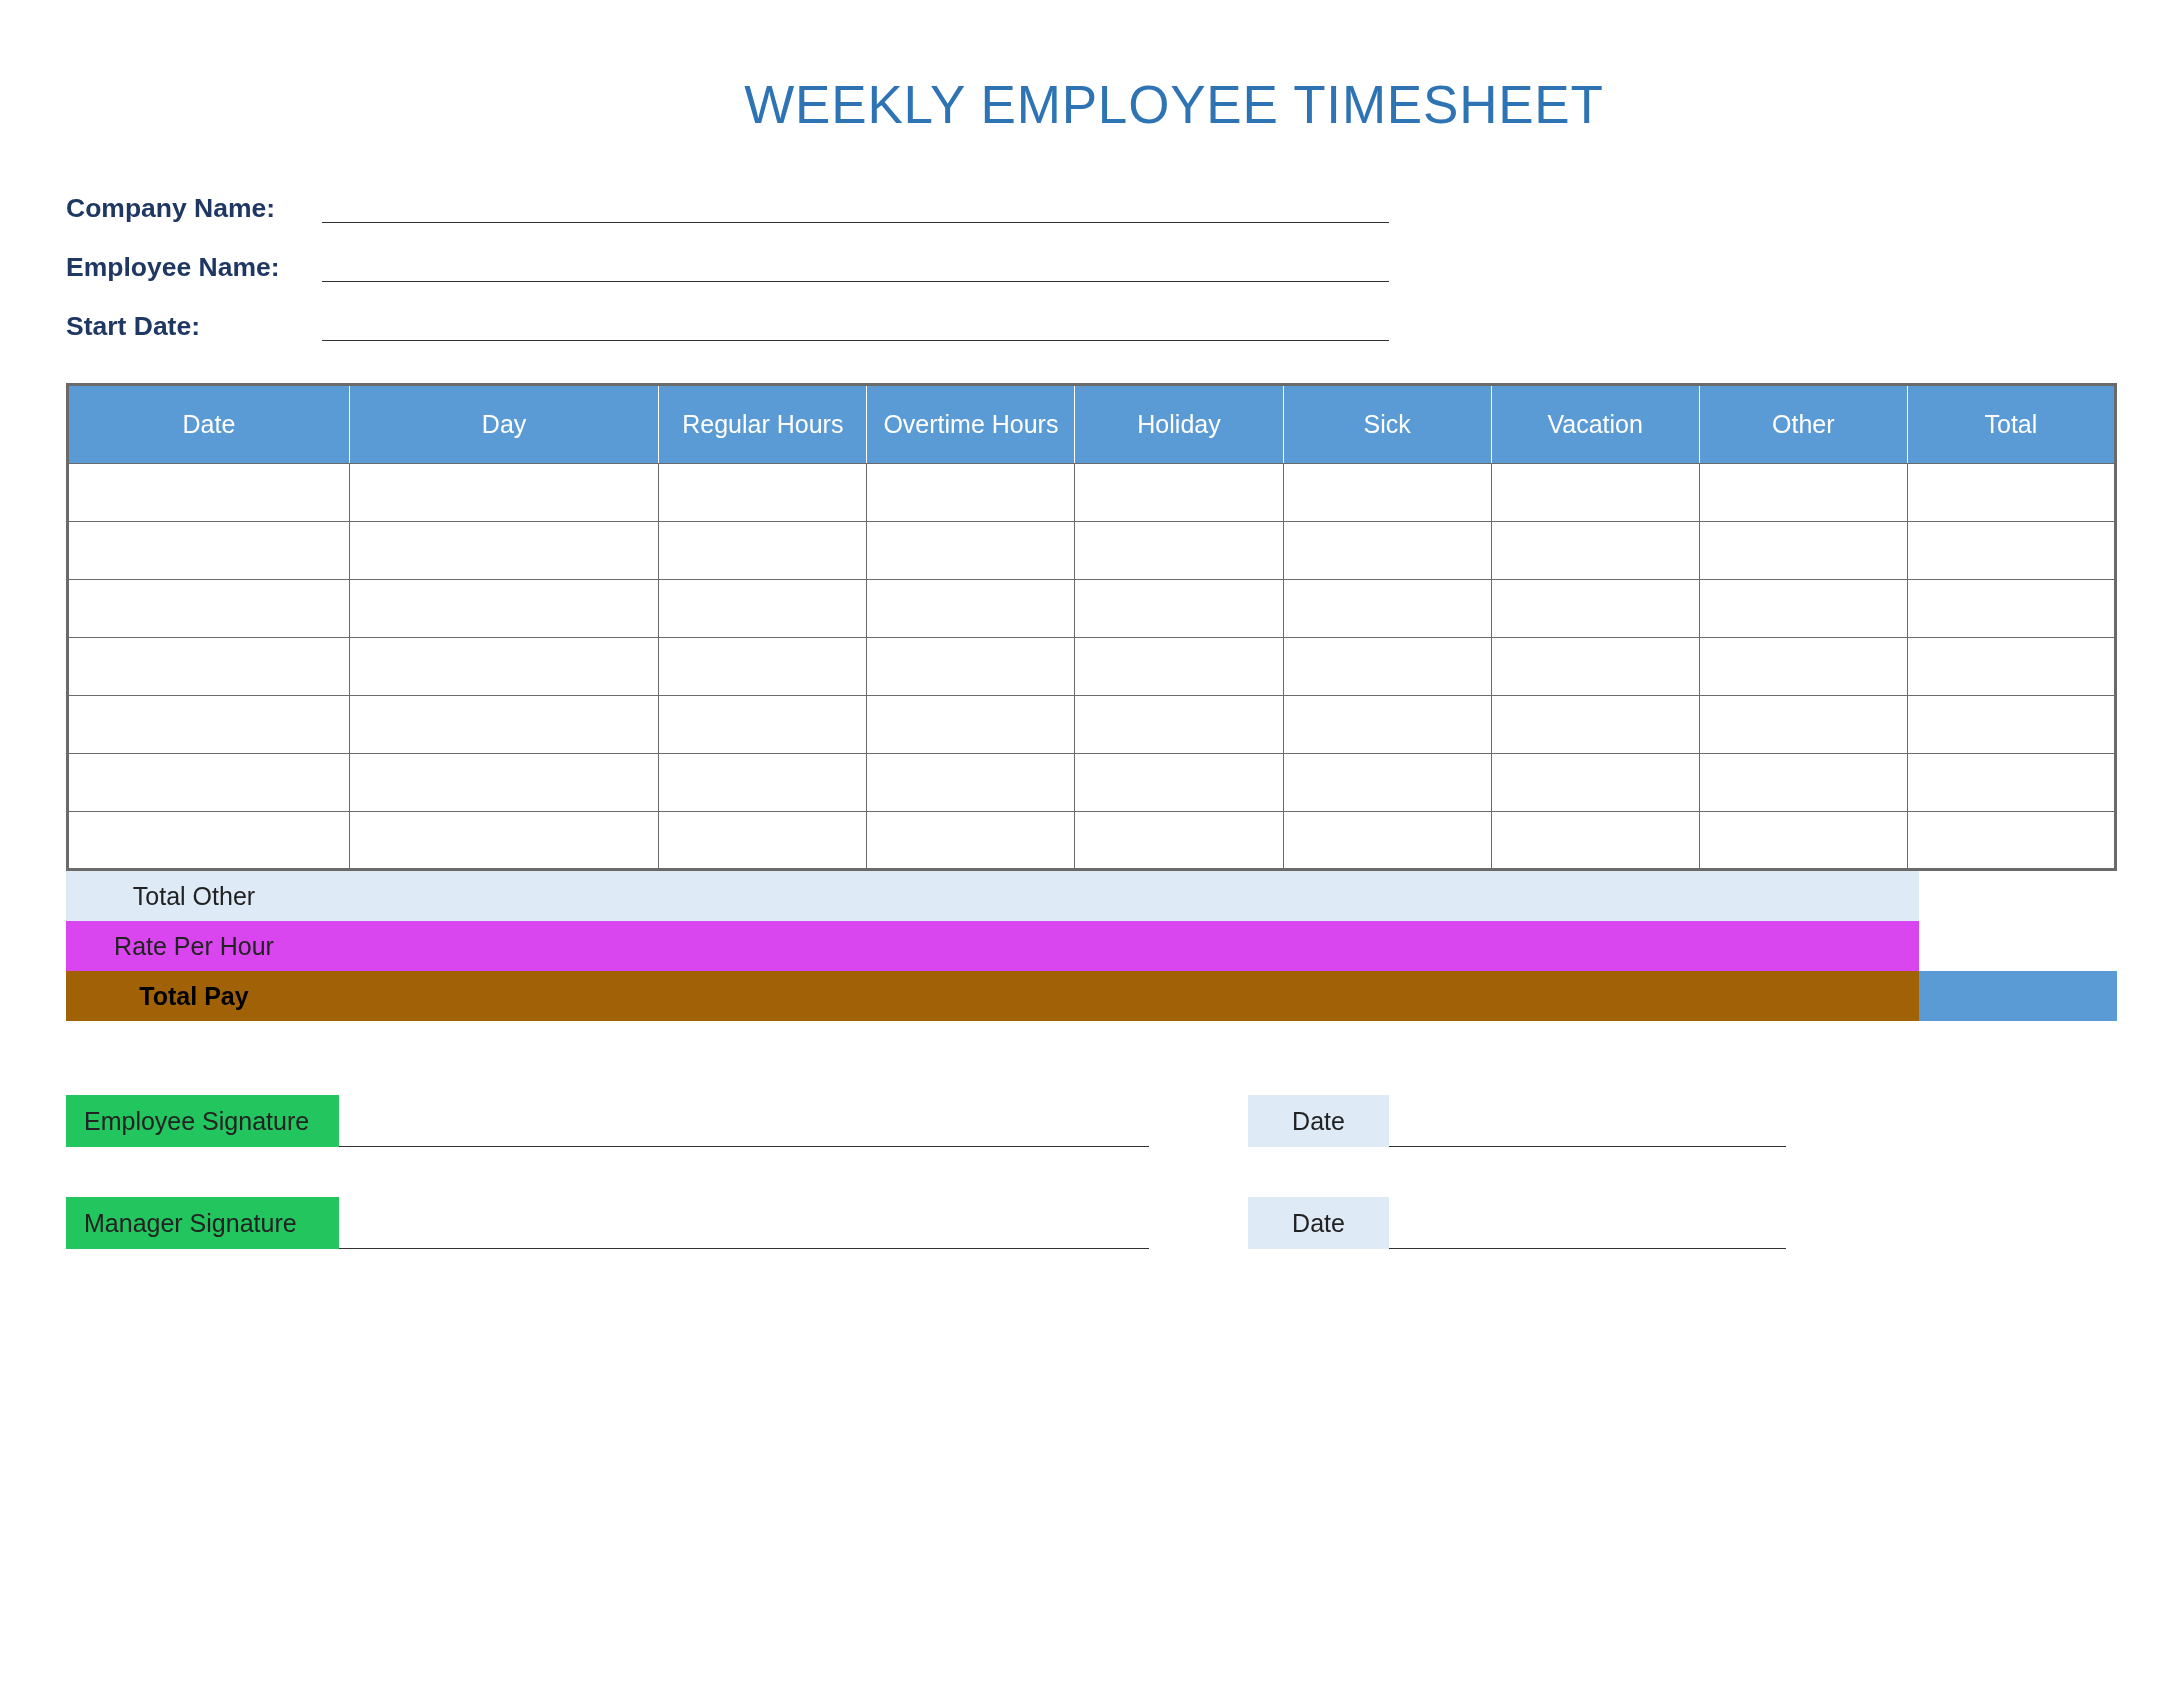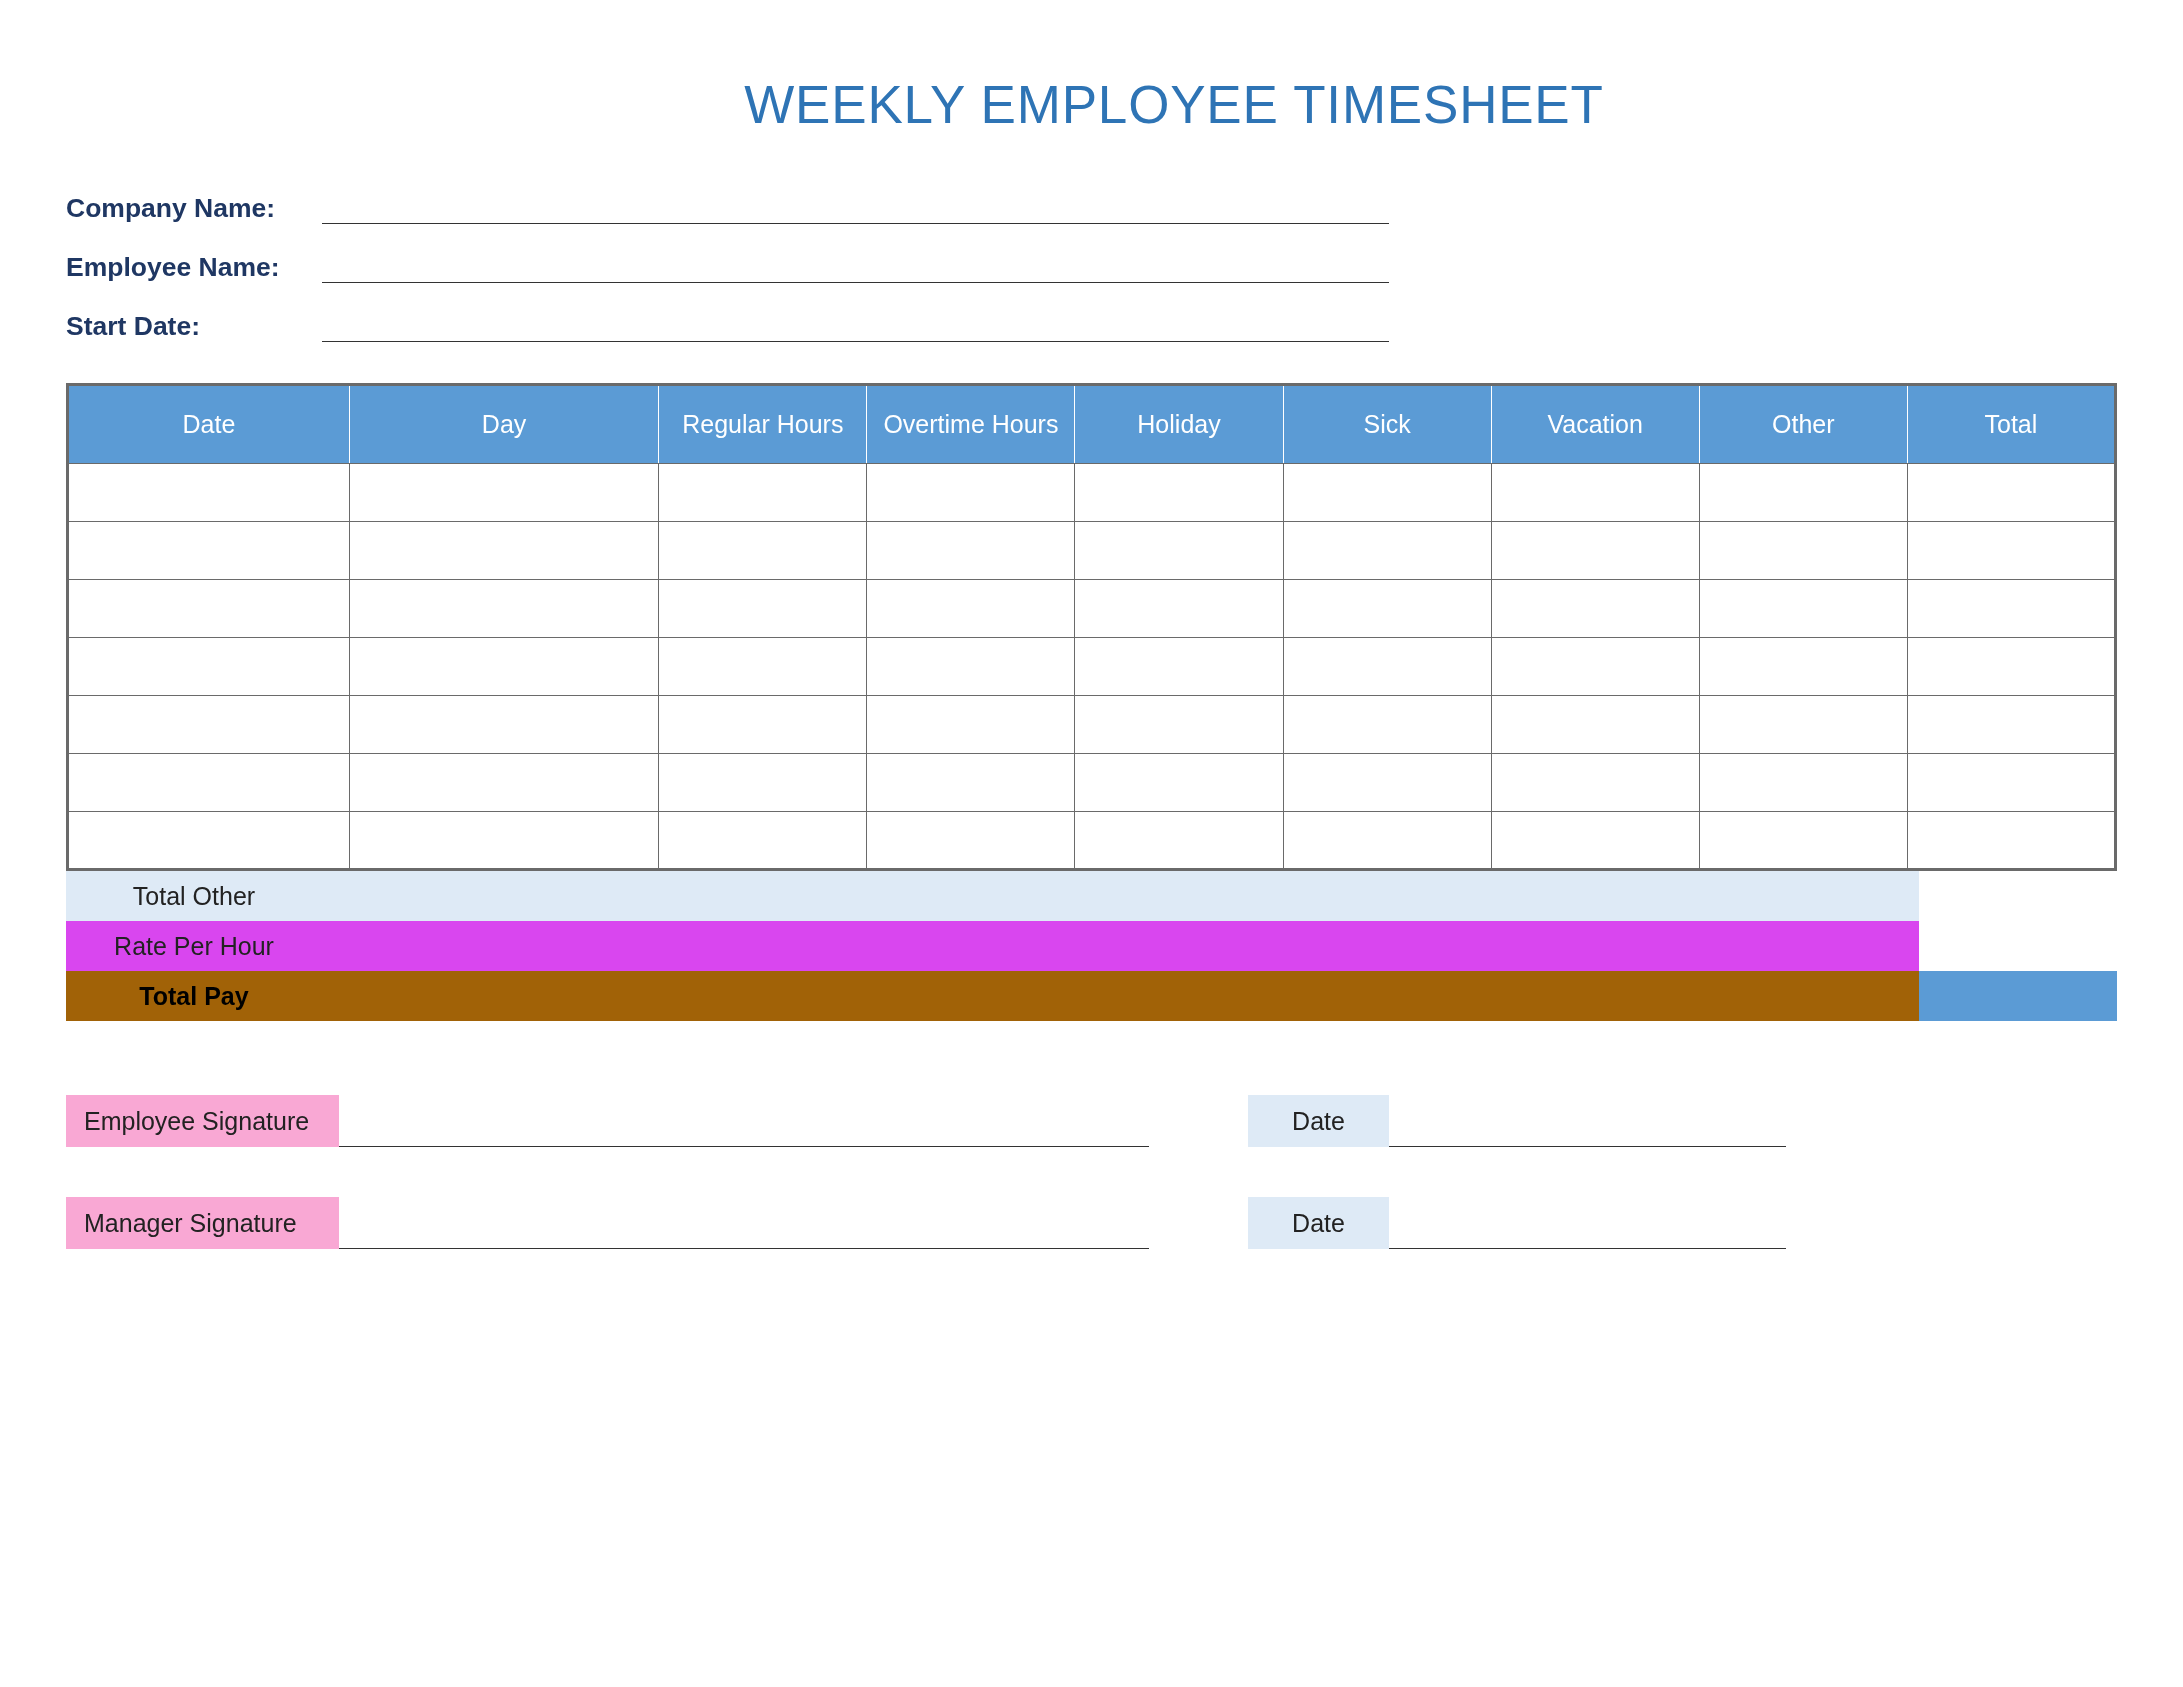--- a/index.html
+++ b/index.html
@@ -45,21 +45,21 @@
   .logo-blue {
     color: #2e74b5;
     font-weight: 400;
   }
 
   .info-block {
     margin-bottom: 41px;
   }
   .info-row {
     display: flex;
-    align-items: center;
+    align-items: flex-start;
     margin-bottom: 28px;
   }
   .info-label {
     width: 256px;
     font-size: 26.5px;
     font-weight: 700;
     color: #1f3763;
   }
   .info-line {
     width: 1067px;
@@ -122,21 +122,21 @@
 
   .sign-block {
     margin-top: 74px;
   }
   .sign-row {
     display: flex;
     align-items: flex-end;
     margin-bottom: 50px;
   }
   .sign-label {
-    background: #f9a8d4;
+    background: #22c55e;
     font-size: 25px;
     color: #222;
     padding: 11.6px 18px;
     width: 273px;
   }
   .sign-line {
     border-bottom: 1.7px solid #333;
     height: 46px;
   }
   .sign-line.long { width: 810px; }

